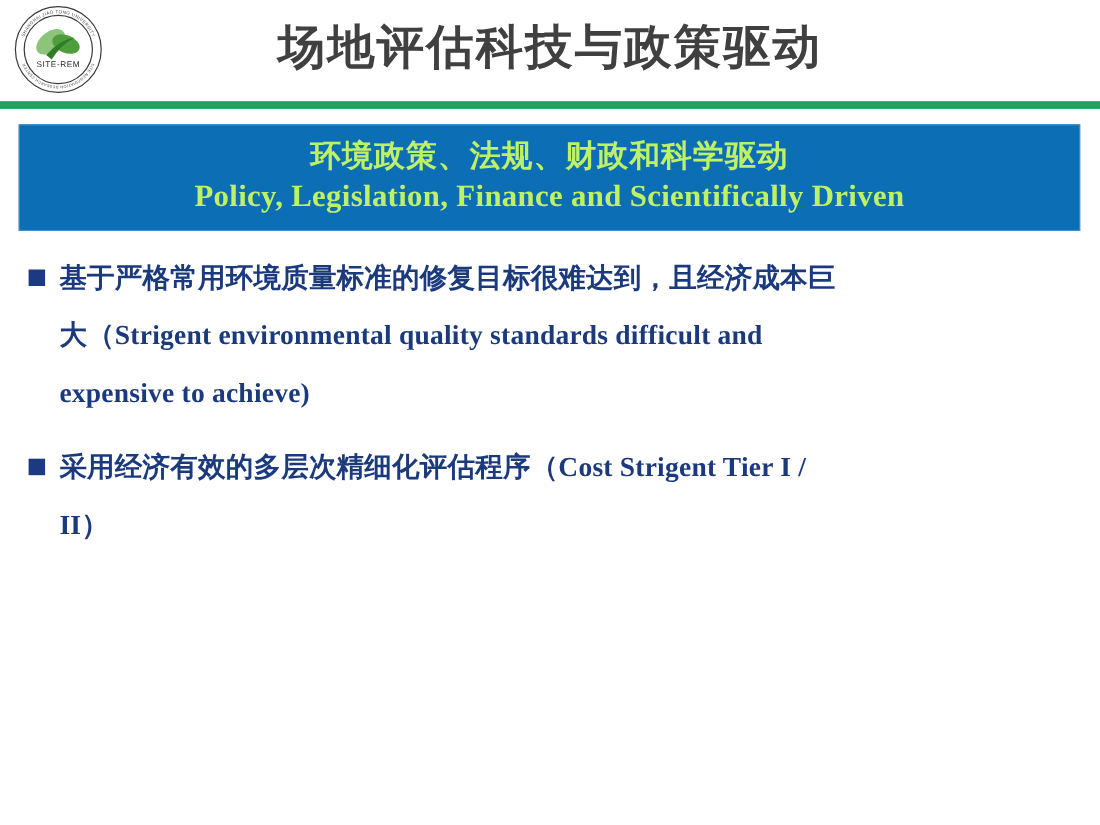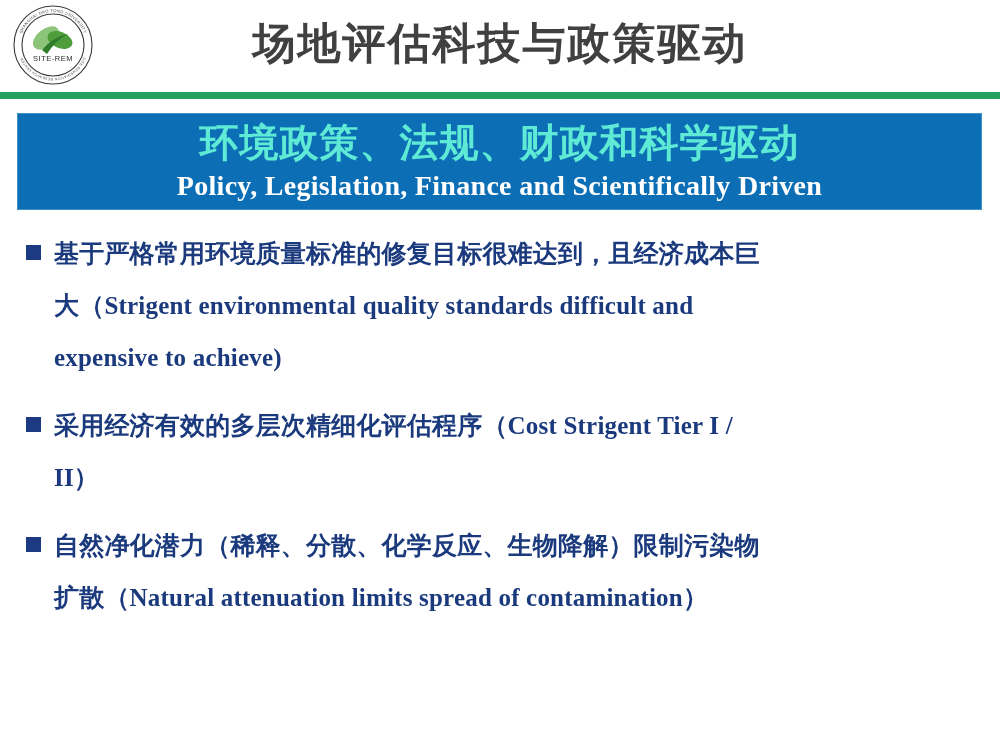--- a/index.html
+++ b/index.html
@@ -76,31 +76,31 @@
     border: 1px solid #3f8fc9;
     box-sizing: border-box;
     display: flex;
     flex-direction: column;
     align-items: center;
     justify-content: center;
   }
   .banner-cn {
     font-family: "Liberation Serif", "DejaVu Serif", serif;
     font-weight: bold;
-    font-size: 39px;
-    color: #5eead4;
+    font-size: 28px;
+    color: #bef264;
     letter-spacing: 1px;
     line-height: 1.15;
     white-space: nowrap;
   }
   .banner-en {
     font-family: "Liberation Serif", "DejaVu Serif", serif;
     font-weight: bold;
     font-size: 28px;
-    color: #ffffff;
+    color: #bef264;
     letter-spacing: 0.3px;
     line-height: 1.2;
     margin-top: 3px;
     white-space: nowrap;
   }
 
   
   .body-area {
     position: absolute;
     left: 0;
@@ -183,21 +183,17 @@
     <div class="bullet-row">
       <span class="bullet-marker"></span>
       <span class="bullet-text">基于严格常用环境质量标准的修复目标很难达到，且经济成本巨大（Strigent environmental quality standards difficult and expensive to achieve)</span>
     </div>
 
     <div class="bullet-row">
       <span class="bullet-marker"></span>
       <span class="bullet-text">采用经济有效的多层次精细化评估程序（Cost Strigent Tier I / II）</span>
     </div>
 
-    <div class="bullet-row">
-      <span class="bullet-marker"></span>
-      <span class="bullet-text">自然净化潜力（稀释、分散、化学反应、生物降解）限制污染物扩散（Natural attenuation limits spread of contamination）</span>
-    </div>
 
 
   </div>
 
 </div>
 
 </body></html>

